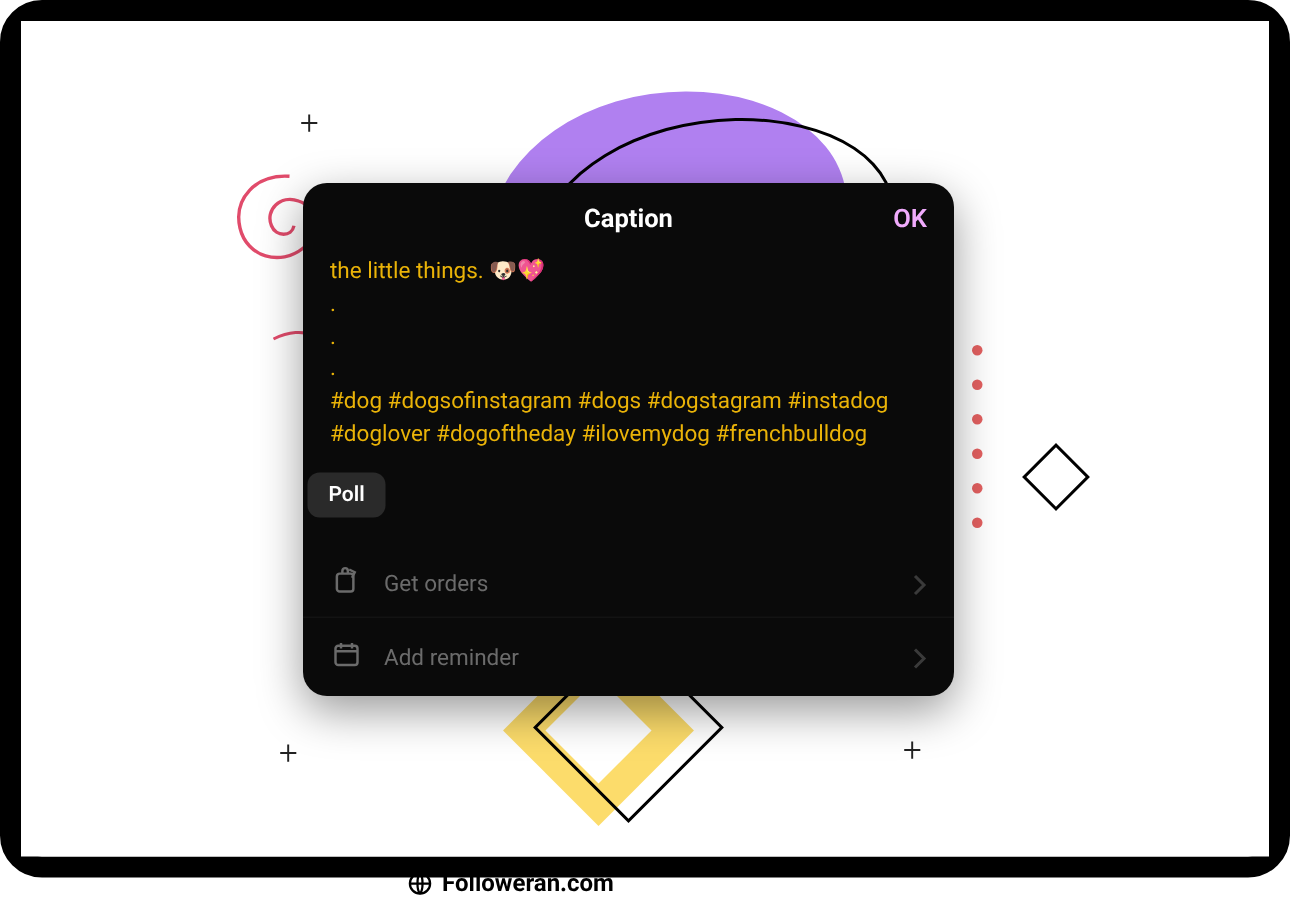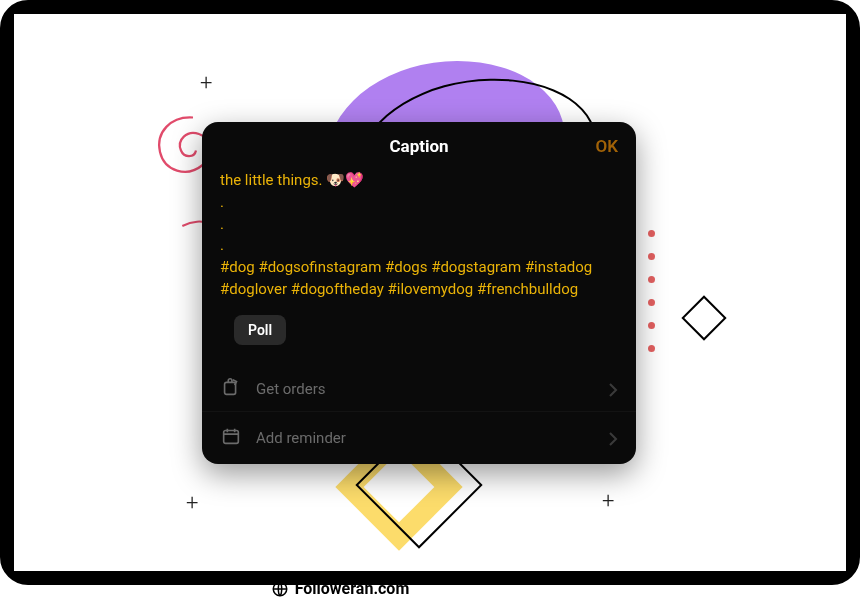--- a/index.html
+++ b/index.html
@@ -113,33 +113,33 @@
     display:flex; align-items:center; justify-content:center;
     position:relative;
     padding: 14px 16px 10px;
     text-align: center;
   }
   .modal-title {
     font-size: 17px; font-weight:700; color:#fff;
   }
   .ok-btn {
     position:absolute; right:18px; top:14px;
-    color:#a16207; font-size:17px; font-weight:600;
+    color:#f0abfc; font-size:17px; font-weight:600;
     cursor:pointer;
   }
   .caption-text {
     padding: 4px 18px 0;
     font-size: 15px;
     line-height: 1.45;
     color:#eab308;
     white-space: pre-wrap;
   }
   .poll-chip {
     display:inline-block;
-    margin: 14px 32px 18px;
+    margin: 14px 3px 18px;
     padding: 7px 14px;
     background:#2a2a2a;
     border-radius:8px;
     font-size:14px;
     font-weight:600;
     color:#fff;
     cursor:pointer;
   }
   .row {
     display:flex; align-items:flex-end;

